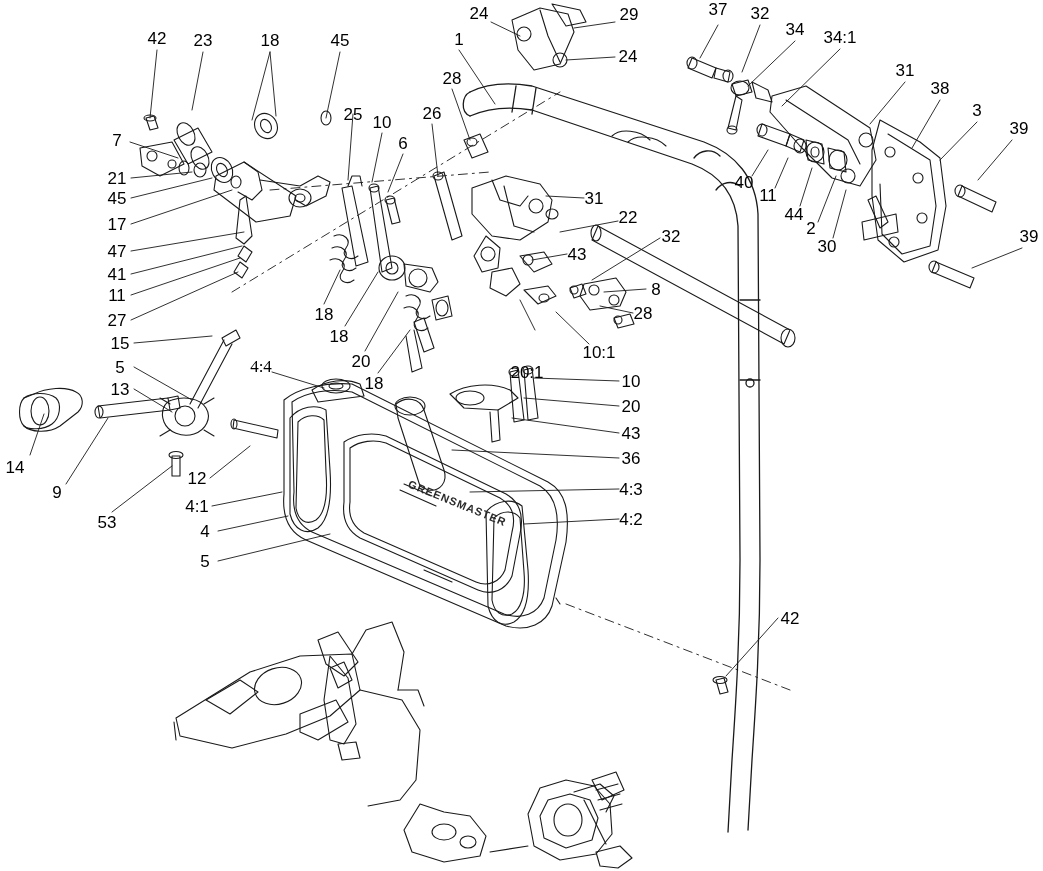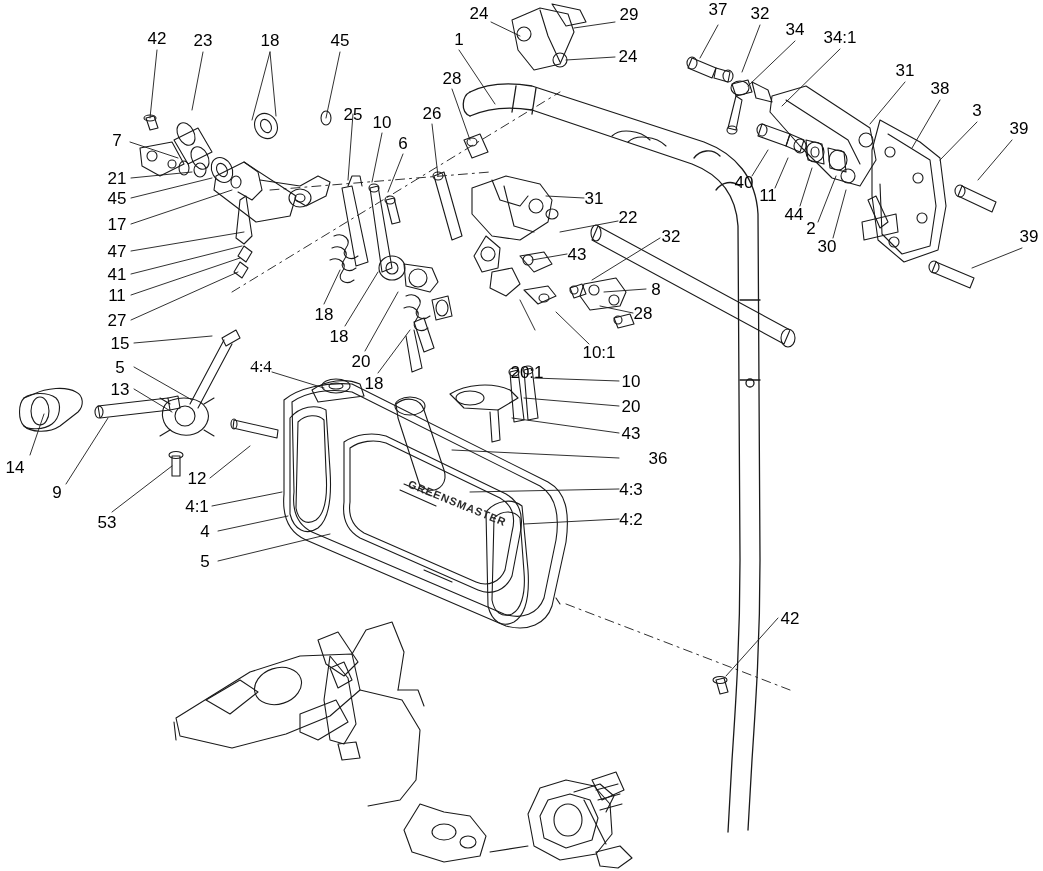--- a/index.html
+++ b/index.html
@@ -463,21 +463,21 @@
     <div class="callout" style="left:120px; top:367px;">5</div>
     <div class="callout" style="left:261px; top:366px;font-family:Liberation Serif, serif;">4:4</div>
     <div class="callout" style="left:374px; top:383px;">18</div>
     <div class="callout" style="left:120px; top:389px;">13</div>
     <div class="callout" style="left:631px; top:381px;">10</div>
     <div class="callout" style="left:631px; top:406px;">20</div>
     <div class="callout" style="left:631px; top:433px;">43</div>
     <div class="callout" style="left:15px;  top:467px;">14</div>
     <div class="callout" style="left:57px;  top:492px;">9</div>
     <div class="callout" style="left:197px; top:478px;">12</div>
-    <div class="callout" style="left:658px; top:458px;">36</div>
+    <div class="callout" style="left:631px; top:458px;">36</div>
     <div class="callout" style="left:631px; top:489px;">4:3</div>
     <div class="callout" style="left:107px; top:522px;">53</div>
     <div class="callout" style="left:197px; top:506px;">4:1</div>
     <div class="callout" style="left:205px; top:531px;">4</div>
     <div class="callout" style="left:631px; top:519px;">4:2</div>
     <div class="callout" style="left:205px; top:561px;">5</div>
     <div class="callout" style="left:790px; top:618px;">42</div>
   </div>
 
   <div style="position:absolute; left:405px; top:497px; transform:rotate(22deg); font-size:11px; font-weight:bold; letter-spacing:1px; color:#2a2a2a;">GREENSMASTER</div>

